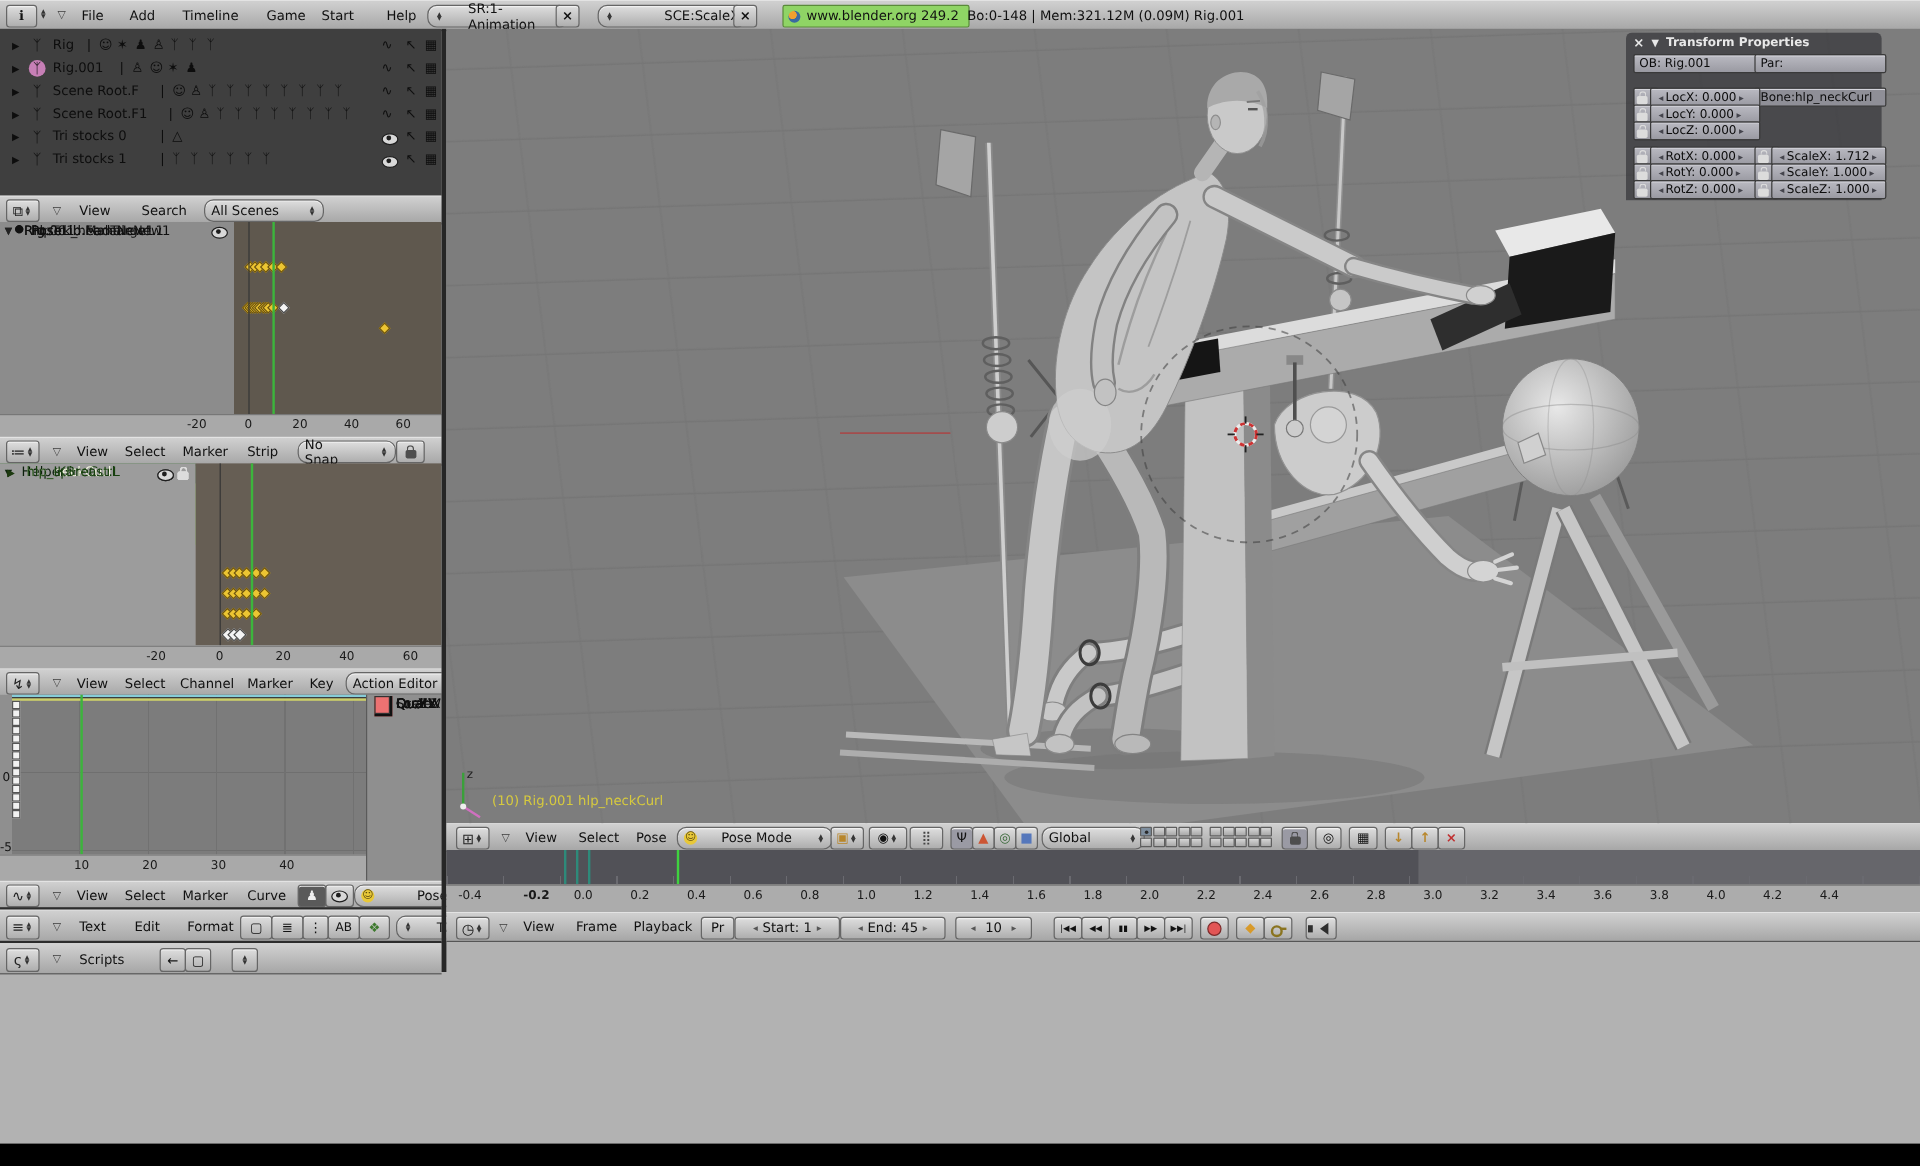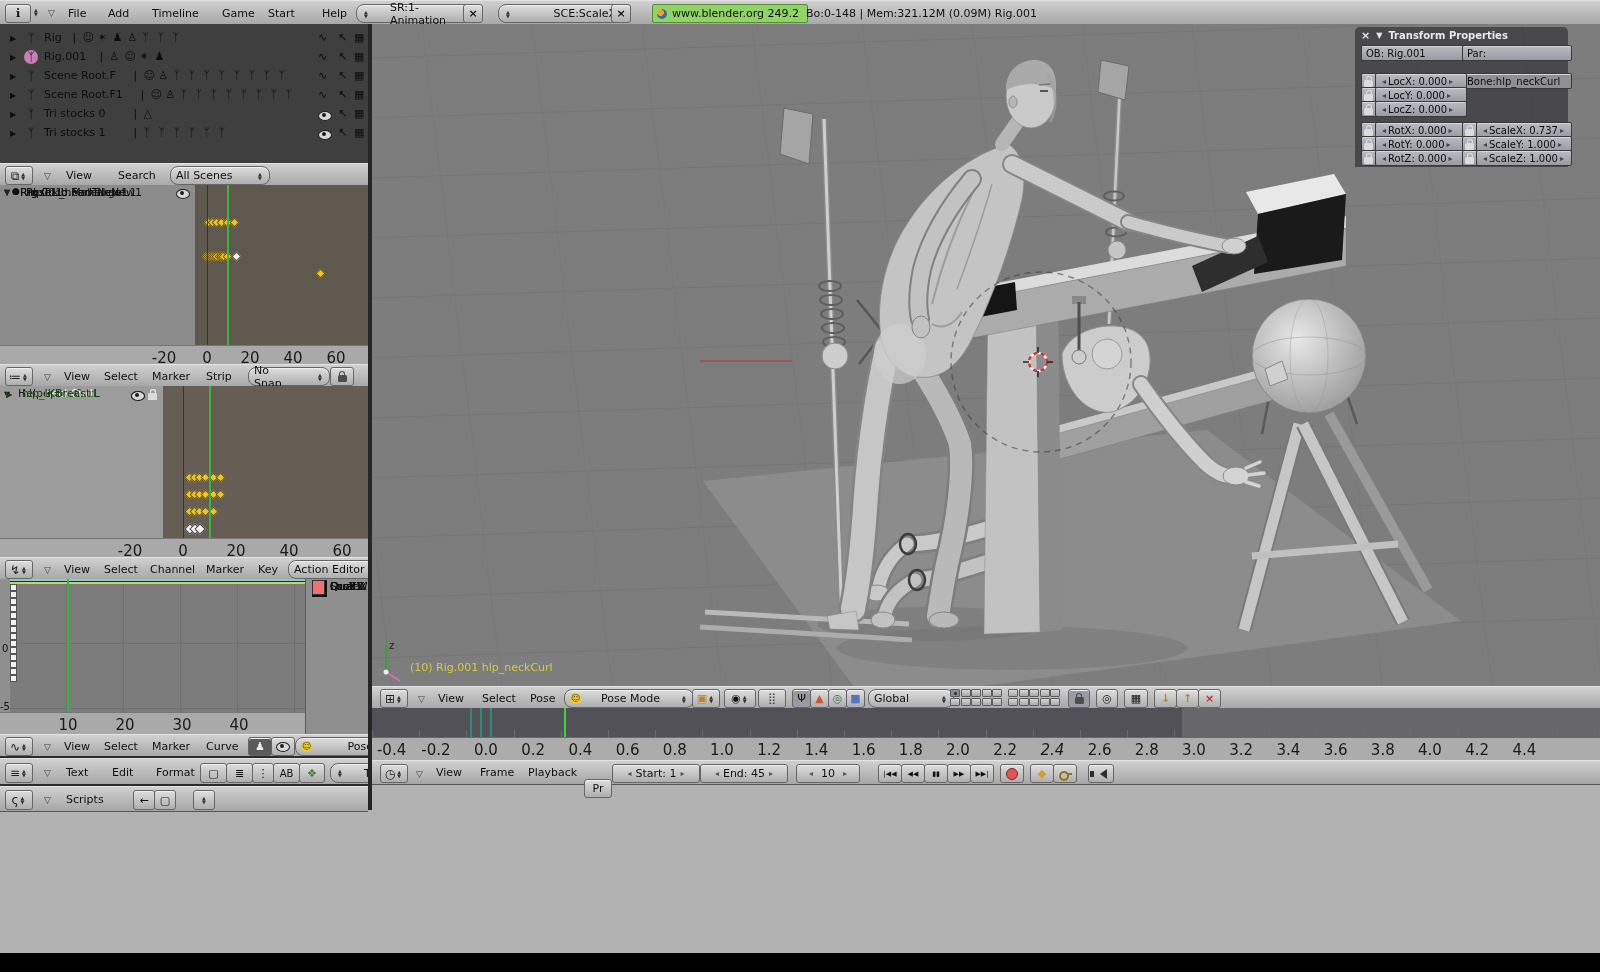--- a/index.html
+++ b/index.html
@@ -10,21 +10,21 @@
        border-bottom:1px solid #555;display:flex;align-items:center;}
   .menu{position:absolute;top:0;height:100%;display:flex;align-items:center;color:#101010;cursor:default;}
   .pull{color:#3c3c3c;font-size:9px;}
   .btn{position:absolute;background:linear-gradient(#dedede,#aeaeae);border:1px solid #666;border-radius:3px;
        display:flex;align-items:center;justify-content:center;font-size:11px;color:#111;
        box-shadow:inset 0 1px 0 #f0f0f0;}
   .ddn{border-radius:8px;justify-content:space-between;padding:0 5px;gap:20px;}
   .ud{display:inline-block;width:8px;font-size:5px;line-height:4px;color:#333;text-align:center;flex:none;}
   .ud::before{content:"▲";display:block}.ud::after{content:"▼";display:block}
   .etb{font-size:12px;color:#222;}
-  .tick{position:absolute;top:3px;text-align:center;font-size:15px;color:#1a1a1a;}
+  .tick{position:absolute;top:3px;text-align:center;font-size:10px;color:#1a1a1a;}
   .kd{position:absolute;width:7px;height:7px;transform:rotate(45deg);background:#ecc532;
       border:1px solid #6e5410;box-sizing:border-box;}
   .kd.w{background:#f4f4f4;border-color:#4a4a4a;}
   .eyeic{position:absolute;width:12px;height:8px;border-radius:50%;background:#d8d8d8;border:1px solid #1e1e1e;}
   .eyeic::after{content:"";position:absolute;left:3px;top:1px;width:4px;height:4px;border-radius:50%;background:#1e1e1e;}
   .lockic{position:absolute;width:9px;height:7px;background:#4e4e4e;border-radius:1.5px;}
   .lockic::before{content:"";position:absolute;left:1.5px;top:-4px;width:4px;height:3.5px;
       border:1.5px solid #4e4e4e;border-bottom:none;border-radius:3px 3px 0 0;}
   .lockic.lt{background:#dcdcdc}.lockic.lt::before{border-color:#dcdcdc}
   .ol-row{position:absolute;left:0;width:368px;height:18px;}
@@ -700,21 +700,21 @@
         <span class="lockic lt" style="position:relative;top:2px;left:-2px;"></span>
       </div>
     <div class="tpb" style="left:107px;top:109px;width:11px;">
         <span class="lockic lt" style="position:relative;top:2px;left:-2px;"></span>
       </div>
     <div class="tpb" style="left:107px;top:123px;width:11px;">
         <span class="lockic lt" style="position:relative;top:2px;left:-2px;"></span>
       </div>
     <div class="tpb" style="left:121px;top:95px;width:86px;">
         <span class="ar">◂</span>
-        <span>ScaleX: 0.737</span>
+        <span>ScaleX: 1.712</span>
         <span class="ar">▸</span>
       </div>
     <div class="tpb" style="left:121px;top:109px;width:86px;">
         <span class="ar">◂</span>
         <span>ScaleY: 1.000</span>
         <span class="ar">▸</span>
       </div>
     <div class="tpb" style="left:121px;top:123px;width:86px;">
         <span class="ar">◂</span>
         <span>ScaleZ: 1.000</span>
@@ -790,34 +790,34 @@
   <div class="abs" id="tl-band" style="left:372px;top:708px;width:1228px;height:29px;background:#515157;overflow:hidden;">
     <div class="abs" style="left:810px;top:0;width:418px;height:29px;background:#66666b;"></div>
     <div class="abs" style="left:0;bottom:0;width:1228px;height:7px;background:repeating-linear-gradient(to right,#6a6a70 0 1px,transparent 1px 47.2px);"></div>
     <div class="abs" style="left:98px;top:0;width:2px;height:29px;background:#2e8a7a;"></div>
     <div class="abs" style="left:108px;top:0;width:2px;height:29px;background:#2e8a7a;"></div>
     <div class="abs" style="left:118px;top:0;width:2px;height:29px;background:#2e8a7a;"></div>
     <div class="abs" style="left:192px;top:0;width:2px;height:29px;background:#3fd23f;"></div>
   </div>
   <div class="abs" id="tl-scale" style="left:372px;top:737px;width:1228px;height:23px;background:#acacac;border-top:1px solid #6a6a6a;overflow:hidden;">
       <div class="tick" style="left: 1.6px; width: 36px;">-0.4</div>
-      <div class="tick" style="left: 46px; width: 36px;">-0.2</div>
+      <div class="tick" style="left: 57px; width: 36px; font-weight: bold;">-0.2</div>
       <div class="tick" style="left: 96px; width: 36px;">0.0</div>
       <div class="tick" style="left: 143.2px; width: 36px;">0.2</div>
       <div class="tick" style="left: 190.4px; width: 36px;">0.4</div>
       <div class="tick" style="left: 237.6px; width: 36px;">0.6</div>
       <div class="tick" style="left: 284.8px; width: 36px;">0.8</div>
       <div class="tick" style="left: 332px; width: 36px;">1.0</div>
       <div class="tick" style="left: 379.2px; width: 36px;">1.2</div>
       <div class="tick" style="left: 426.4px; width: 36px;">1.4</div>
       <div class="tick" style="left: 473.6px; width: 36px;">1.6</div>
       <div class="tick" style="left: 520.8px; width: 36px;">1.8</div>
       <div class="tick" style="left: 568px; width: 36px;">2.0</div>
       <div class="tick" style="left: 615.2px; width: 36px;">2.2</div>
-      <div class="tick" style="left: 662.4px; width: 36px; font-style: italic;">2.4</div>
+      <div class="tick" style="left: 662.4px; width: 36px;">2.4</div>
       <div class="tick" style="left: 709.6px; width: 36px;">2.6</div>
       <div class="tick" style="left: 756.8px; width: 36px;">2.8</div>
       <div class="tick" style="left: 804px; width: 36px;">3.0</div>
       <div class="tick" style="left: 851.2px; width: 36px;">3.2</div>
       <div class="tick" style="left: 898.4px; width: 36px;">3.4</div>
       <div class="tick" style="left: 945.6px; width: 36px;">3.6</div>
       <div class="tick" style="left: 992.8px; width: 36px;">3.8</div>
       <div class="tick" style="left: 1040px; width: 36px;">4.0</div>
       <div class="tick" style="left: 1087.2px; width: 36px;">4.2</div>
       <div class="tick" style="left: 1134.4px; width: 36px;">4.4</div>
@@ -825,21 +825,21 @@
 
   <div class="hdr" id="tl-hdr" style="left:372px;top:760px;width:1228px;height:23px;">
     <div class="btn" style="left:8px;top:3px;width:26px;height:17px;">
         <span class="etb">◷</span>
         <span class="ud"></span>
       </div>
     <div class="abs pull" style="left:44px;top:8px;">▽</div>
     <div class="menu" style="left:64px;">View</div>
     <div class="menu" style="left:108px;">Frame</div>
     <div class="menu" style="left:156px;">Playback</div>
-    <div class="btn" style="left:212px;top:18px;width:26px;height:17px;">Pr</div>
+    <div class="btn" style="left:212px;top:3px;width:26px;height:17px;">Pr</div>
     <div class="btn" style="left:240px;top:3px;width:86px;height:17px;">
         <span class="ar" style="color:#555;font-size:8px;margin-right:4px;">◂</span>
         <span>Start: 1</span>
         <span class="ar" style="color:#555;font-size:8px;margin-left:4px;">▸</span>
       </div>
     <div class="btn" style="left:328px;top:3px;width:86px;height:17px;">
         <span class="ar" style="color:#555;font-size:8px;margin-right:4px;">◂</span>
         <span>End: 45</span>
         <span class="ar" style="color:#555;font-size:8px;margin-left:4px;">▸</span>
       </div>

